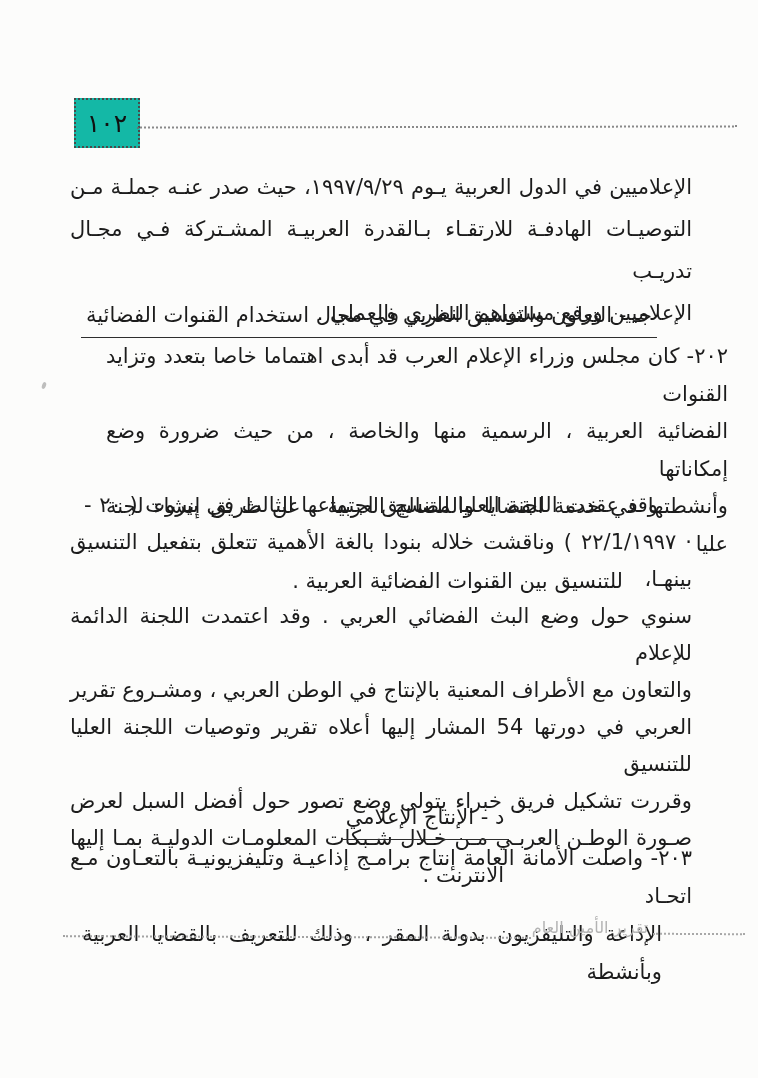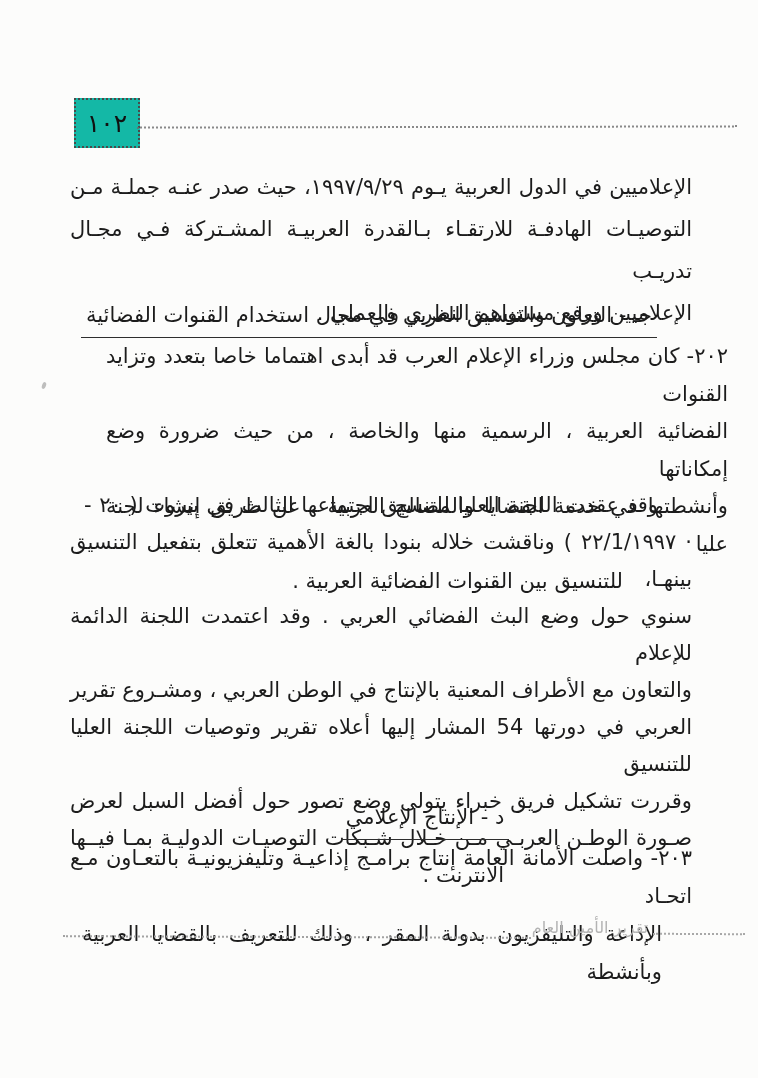--- a/index.html
+++ b/index.html
@@ -100,21 +100,21 @@
     <div class="ln ln-4">للتنسيق بين القنوات الفضائية العربية .</div>
   </div>
 
 <div class="col p202b">
     <div class="ln ln-1">وقد عقدت اللجنة العليا للتنسيق اجتماعها الثالث في بيروت ( ٢٠ -</div>
     <div class="ln ln-2">· ١٩٩٧/1/٢٢ ) وناقشت خلاله بنودا بالغة الأهمية تتعلق بتفعيل التنسيق بينهـا،</div>
     <div class="ln ln-4">سنوي حول وضع البث الفضائي العربي . وقد اعتمدت اللجنة الدائمة للإعلام</div>
     <div class="ln ln-3">والتعاون مع الأطراف المعنية بالإنتاج في الوطن العربي ، ومشـروع تقرير</div>
     <div class="ln ln-5">العربي في دورتها 54 المشار إليها أعلاه تقرير وتوصيات اللجنة العليا للتنسيق</div>
     <div class="ln ln-6">وقررت تشكيل فريق خبراء يتولى وضع تصور حول أفضل السبل لعرض</div>
-    <div class="ln ln-7">صـورة الوطـن العربـي مـن خـلال شـبكات التوصيـات الدوليـة بمـا فيــها</div>
+    <div class="ln ln-7">صـورة الوطـن العربـي مـن خـلال شـبكات المعلومـات الدوليـة بمـا إليها</div>
     <div class="ln ln-8">الانترنت .</div>
   </div>
 
 <div class="hd hD">
   <span class="hd-in">د - الإنتاج الإعلامي</span>
 </div>
 
 <div class="col p203">
     <div class="ln ln-1">٢٠٣- واصلت الأمانة العامة إنتاج برامـج إذاعيـة وتليفزيونيـة بالتعـاون مـع اتحـاد</div>
     <div class="ln ln-2">الإذاعة والتليفزيون بدولة المقر ، وذلك للتعريف بالقضايا العربية وبأنشطة</div>

